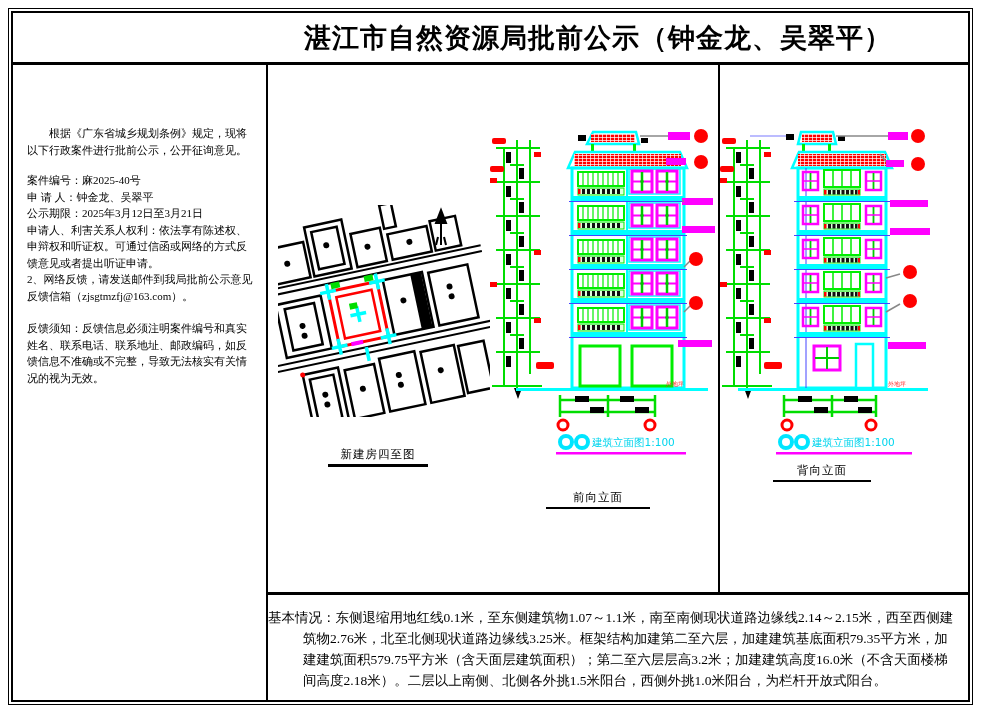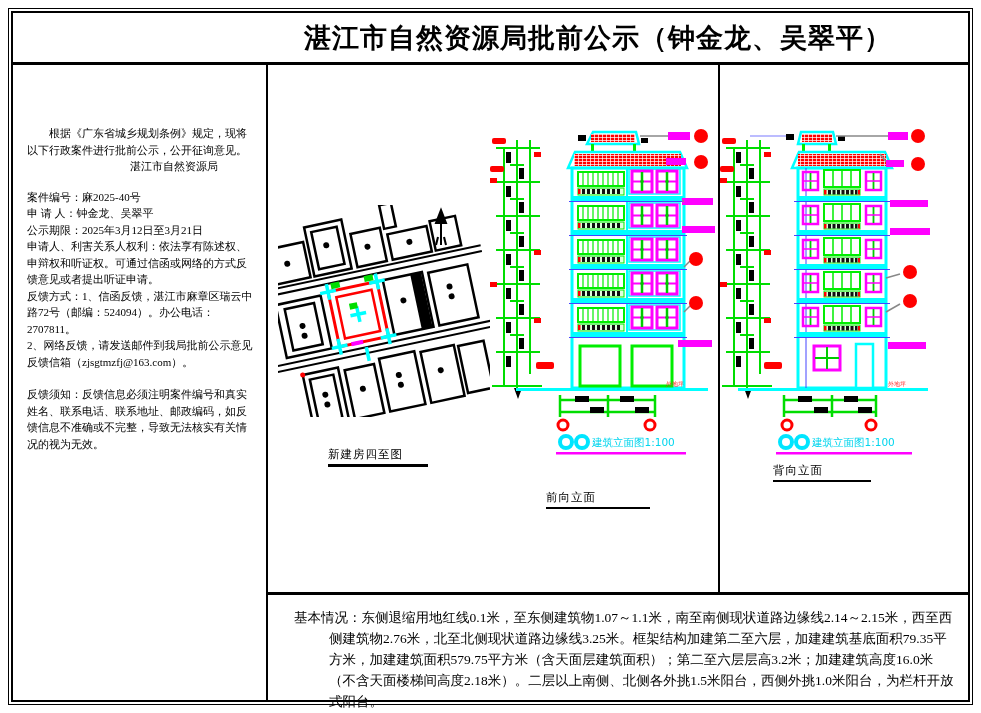--- a/index.html
+++ b/index.html
@@ -12,47 +12,45 @@
   .left-col{width:255px;border-right:2px solid #000;box-sizing:border-box;padding:60px 10px 16px 14px;font-size:11px;line-height:16.5px;}
   .left-col p{margin:0;}
   .indent2{text-indent:2em;}
   .authority{text-align:right;padding-right:38px;}
   .gap14{height:14px;}
   .gap16{height:16px;}
   .right-wrap{flex:1;display:flex;flex-direction:column;min-width:0;}
   .drawings-row{flex:1;display:flex;position:relative;min-height:0;}
   .mid-panel{width:452px;border-right:2px solid #000;box-sizing:border-box;position:relative;}
   .right-panel{flex:1;position:relative;}
-  .drawing-label{position:absolute;font-size:11.5px;text-align:left;border-bottom:2.5px solid #000;padding-bottom:2px;letter-spacing:1px;}
-  .bottom-box{height:108px;border-top:3px solid #000;box-sizing:border-box;padding:12px 10px 0 26px;font-size:13.5px;line-height:21px;}
+  .drawing-label{position:absolute;font-size:11.5px;text-align:center;border-bottom:2.5px solid #000;padding-bottom:2px;letter-spacing:1px;}
+  .bottom-box{height:108px;border-top:3px solid #000;box-sizing:border-box;padding:12px 10px 0 0;font-size:13.5px;line-height:21px;}
   .bottom-box p{margin:0;padding-left:35px;text-indent:-35px;}
   svg{position:absolute;overflow:hidden;}
   svg text{font-family:"DejaVu Sans","Liberation Sans",sans-serif;}
 </style>
 </head>
 <body>
 
 <div class="frame">
 <div class="frame-inner">
 
   <div class="title-band">
     <h1>湛江市自然资源局批前公示（钟金龙、吴翠平）</h1>
   </div>
 
   <div class="main">
 
     <div class="left-col">
       <p class="indent2">根据《广东省城乡规划条例》规定，现将以下行政案件进行批前公示，公开征询意见。</p>
-      <p class="authority">湛江市自然资源局</p>
       <div class="gap14"></div>
       <p>案件编号：麻2025-40号</p>
       <p>申 请 人：钟金龙、吴翠平</p>
       <p>公示期限：2025年3月12日至3月21日</p>
       <p>申请人、利害关系人权利：依法享有陈述权、申辩权和听证权。可通过信函或网络的方式反馈意见或者提出听证申请。</p>
-      <p>反馈方式：1、信函反馈，湛江市麻章区瑞云中路72号（邮编：524094）。办公电话：2707811。</p>
       <p>2、网络反馈，请发送邮件到我局批前公示意见反馈信箱（zjsgtmzfj@163.com）。</p>
       <div class="gap16"></div>
       <p>反馈须知：反馈信息必须注明案件编号和真实姓名、联系电话、联系地址、邮政编码，如反馈信息不准确或不完整，导致无法核实有关情况的视为无效。</p>
     </div>
 
     <div class="right-wrap">
       <div class="drawings-row">
 
         <div class="mid-panel">
 

